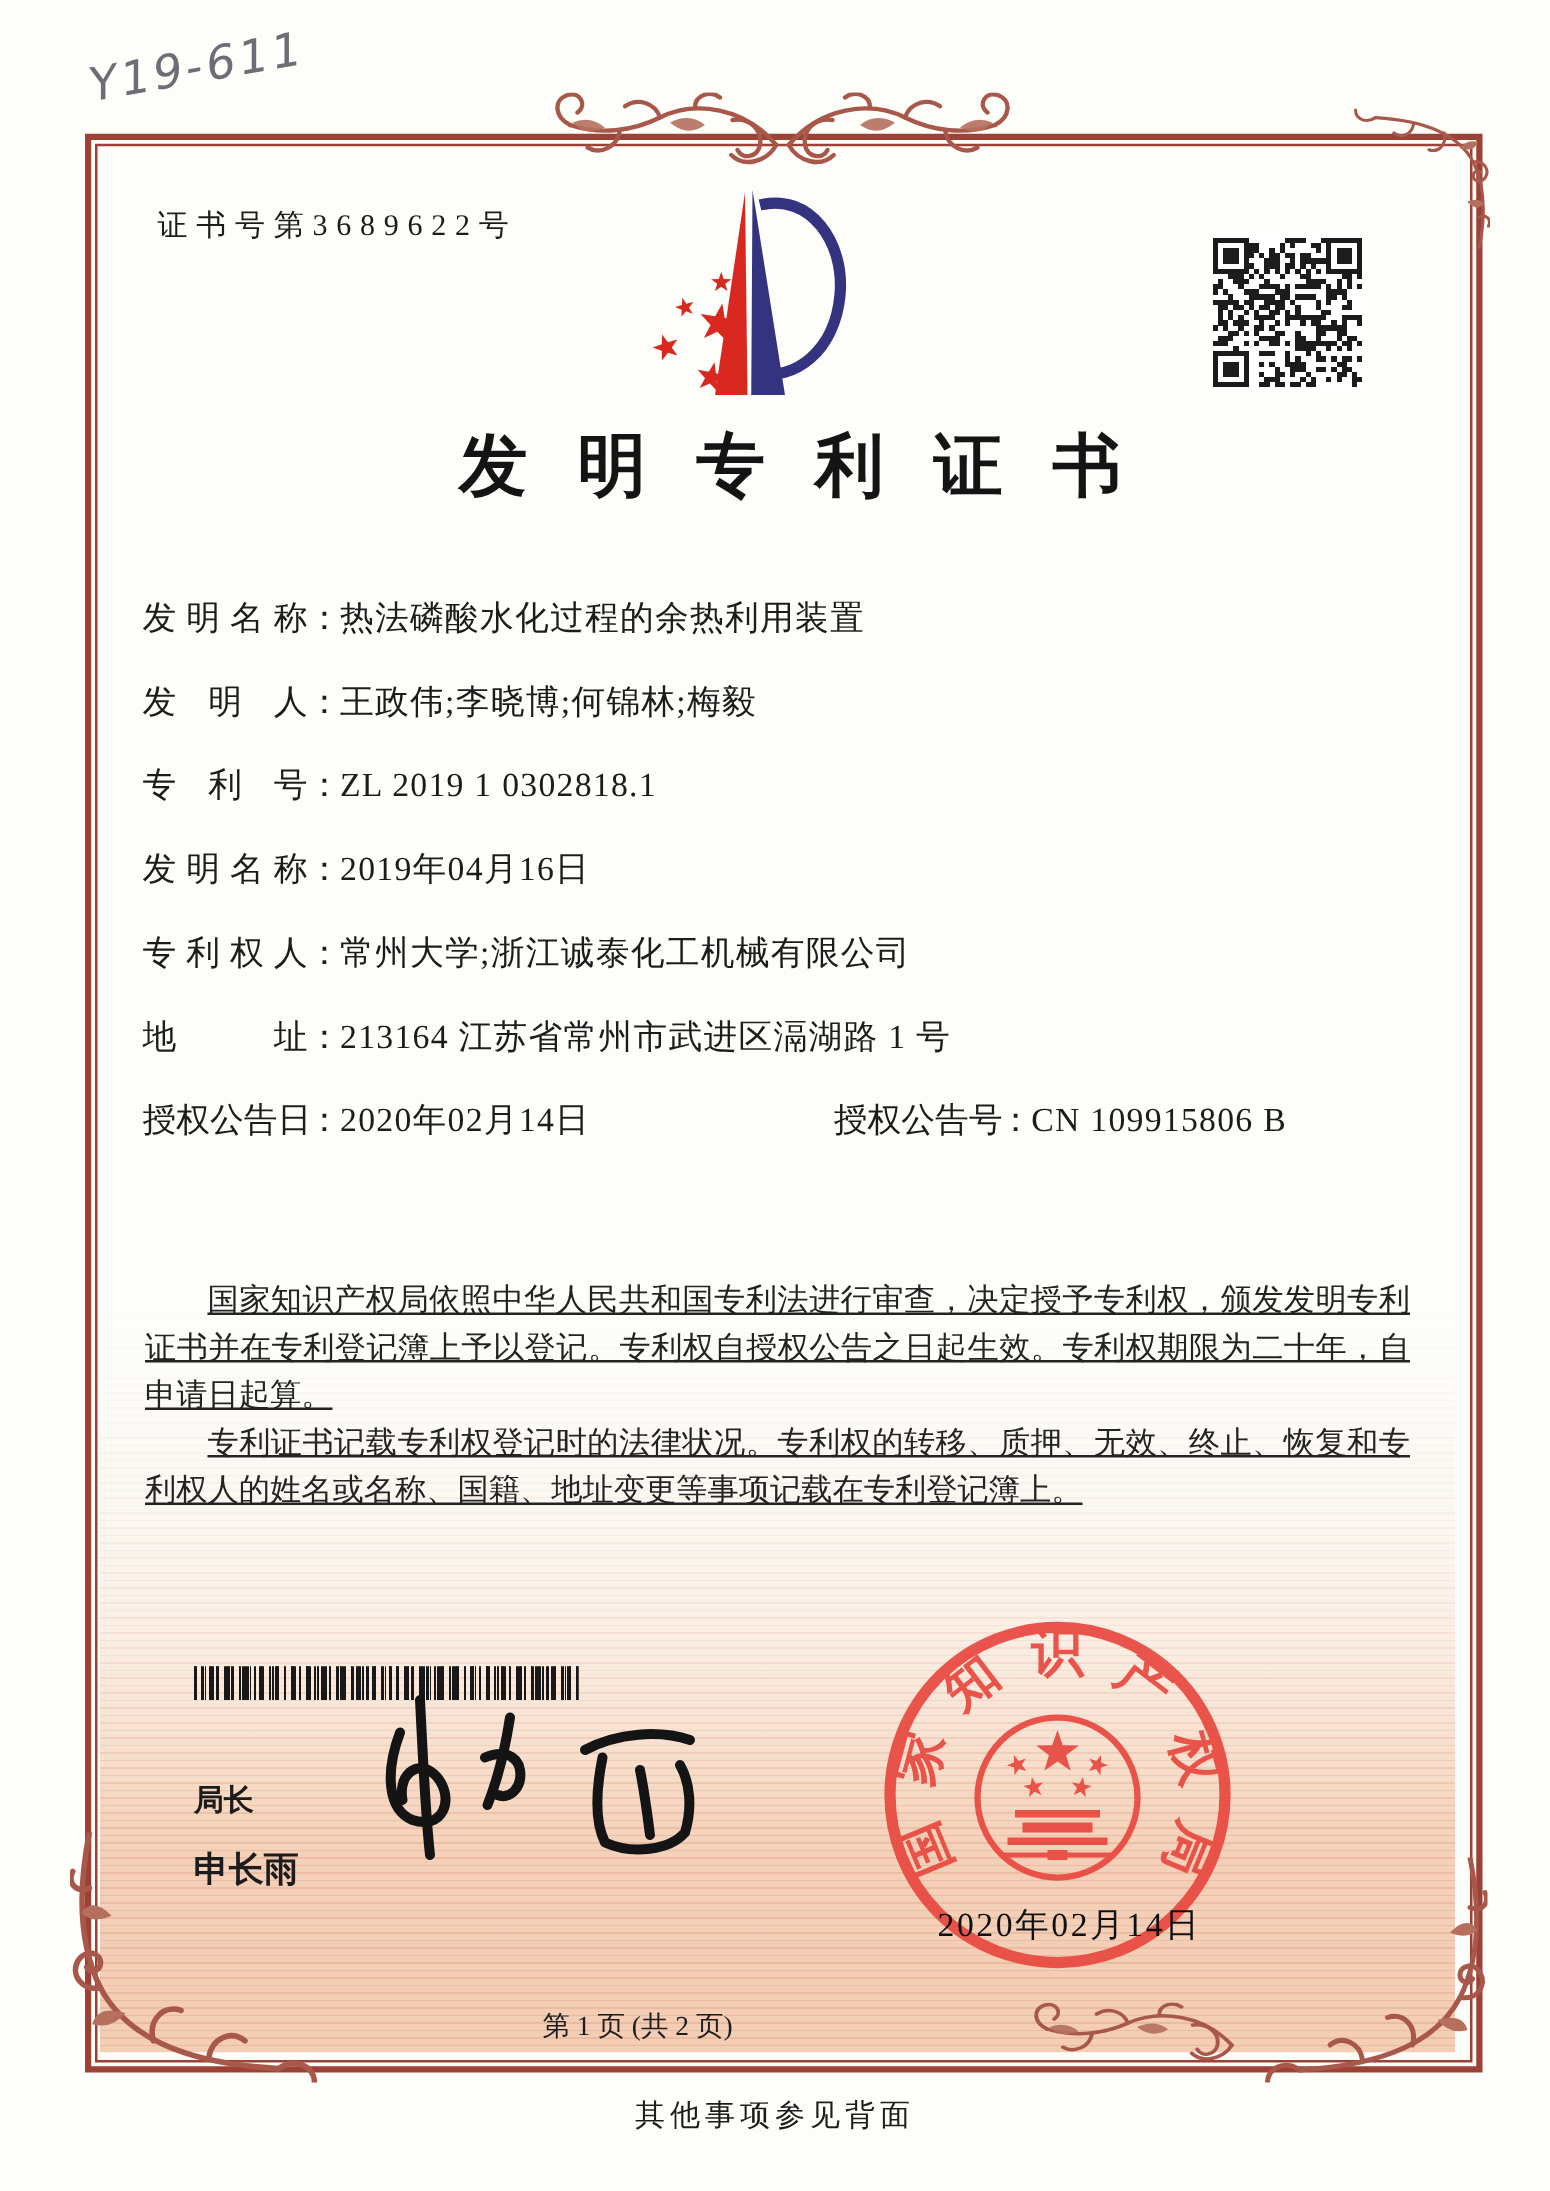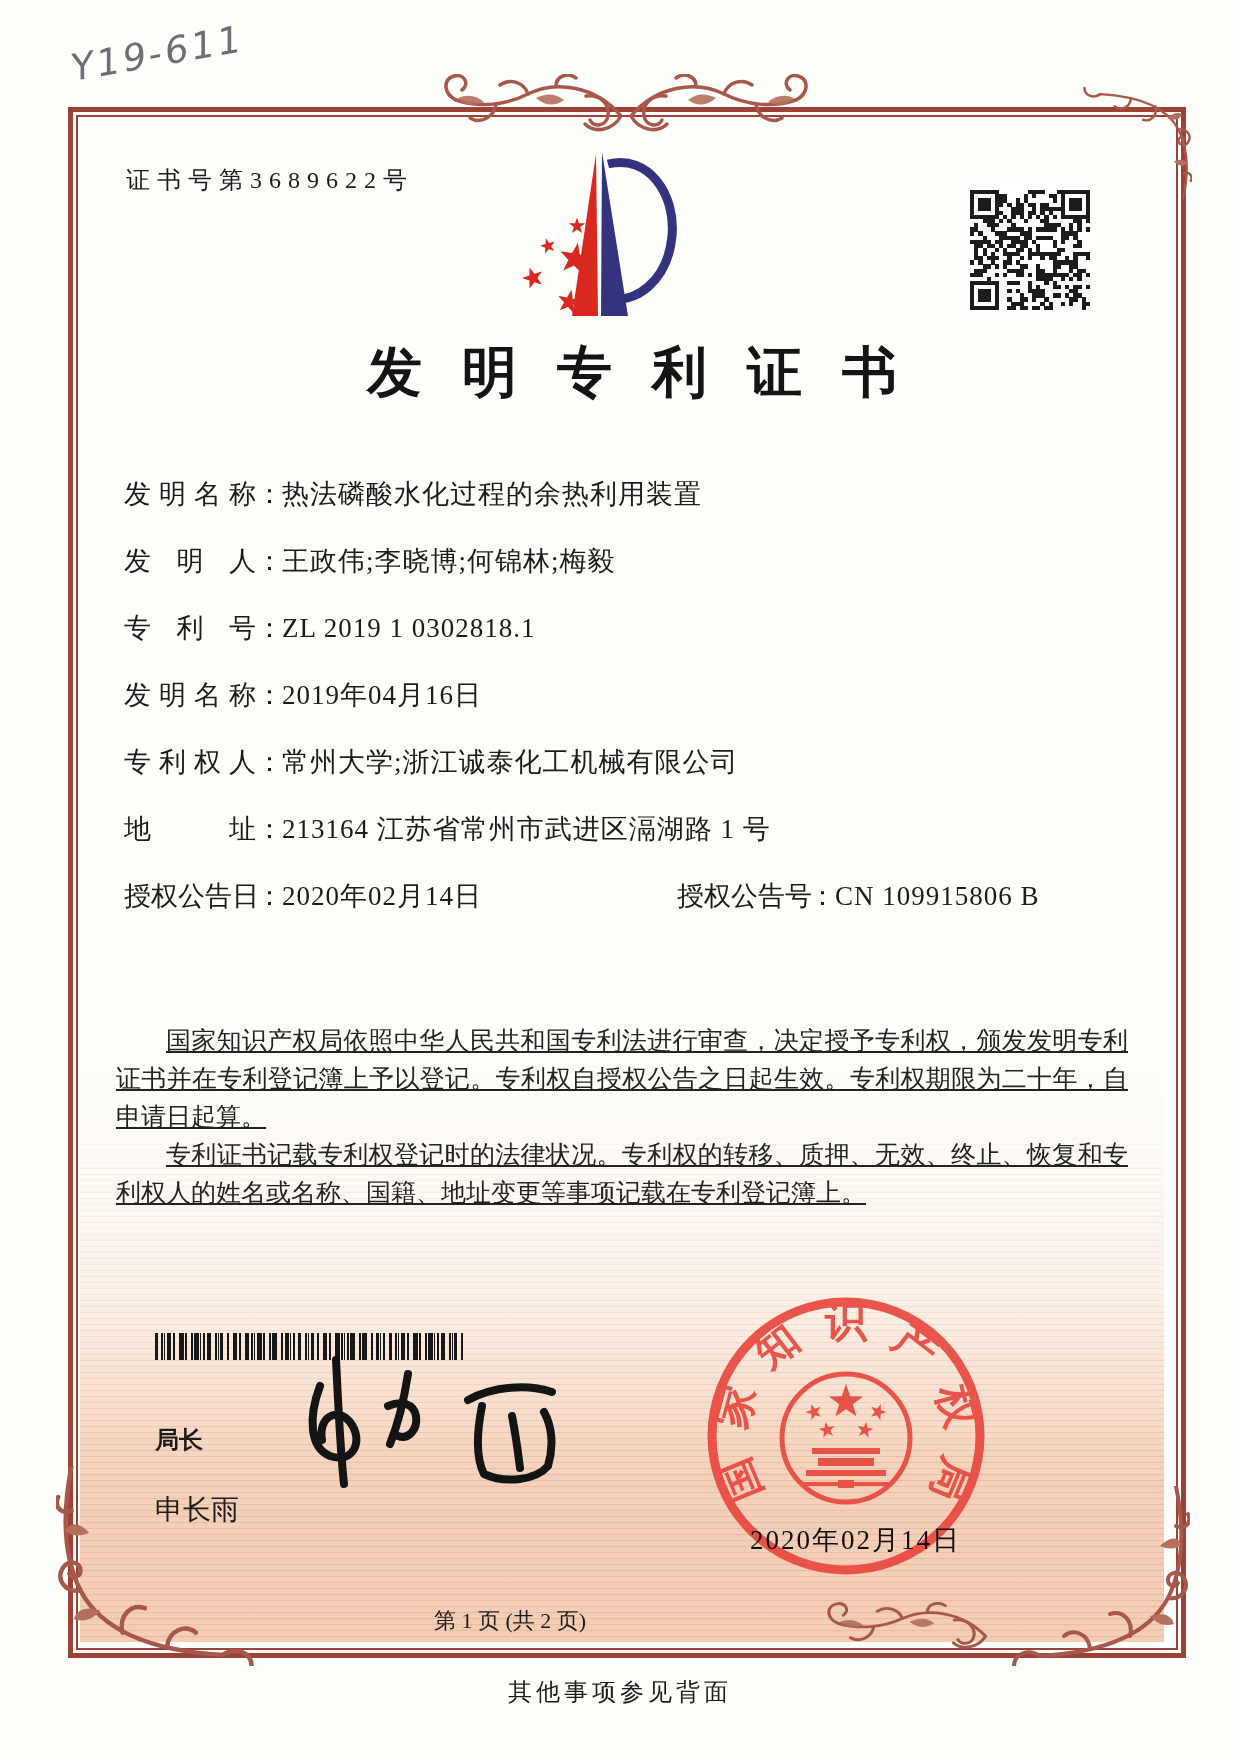--- a/index.html
+++ b/index.html
@@ -30,39 +30,39 @@
     -webkit-mask-image:linear-gradient(180deg, transparent 0, rgba(0,0,0,.45) 40%, #000 70%);
             mask-image:linear-gradient(180deg, transparent 0, rgba(0,0,0,.45) 40%, #000 70%);
   }
   .cert-no{left:126px;top:164px;font-size:24px;letter-spacing:7px;z-index:3;}
   .logo{left:468px;top:146px;z-index:3;}
   .qr{left:966px;top:186px;width:128px;height:128px;background:#fff;z-index:3;}
   .title{
     left:0;right:0;top:336px;text-align:center;z-index:3;
     font-size:55px;font-weight:600;letter-spacing:40px;text-indent:40px;color:#141414;padding-left:24px;
   }
-  .frow{position:absolute;left:124px;width:990px;font-size:27px;z-index:3;white-space:nowrap;}
+  .frow{position:absolute;left:114px;width:990px;font-size:27px;z-index:3;white-space:nowrap;}
   .flabel{display:inline-block;width:132px;text-align:justify;text-align-last:justify;vertical-align:bottom;}
   .fcolon{display:inline-block;width:26px;}
   .fvalue{letter-spacing:1px;}
   .grant2{position:absolute;left:553px;top:0;white-space:nowrap;}
   .paras{left:116px;top:1022px;width:1012px;font-size:25px;line-height:38px;
     text-align:justify;color:#232323;z-index:3;}
   .paras p{margin:0;text-indent:2em;text-decoration:underline;}
   .barcode{
     left:155px;top:1333px;width:308px;height:27px;z-index:3;
     background:
       repeating-linear-gradient(90deg,#181818 0 2px,transparent 2px 6px),
       repeating-linear-gradient(90deg,#181818 0 1px,transparent 1px 9px),
       repeating-linear-gradient(90deg,#181818 0 3px,transparent 3px 13px);
   }
   .director-title{left:155px;top:1424px;font-size:24px;font-weight:700;
     font-family:"Liberation Sans","DejaVu Sans",sans-serif;z-index:3;text-align:center;}
-  .director-name{left:155px;top:1477px;font-size:28px;font-weight:400;
-    font-family:"Liberation Sans","DejaVu Sans",sans-serif;z-index:3;margin-top:14px;}
+  .director-name{left:155px;top:1477px;font-size:28px;font-weight:700;
+    font-family:"Liberation Sans","DejaVu Sans",sans-serif;z-index:3;}
   .sig{left:286px;top:1348px;z-index:4;}
   .seal{left:698px;top:1288px;z-index:3;opacity:.9;}
   .issue-date{left:750px;top:1522px;font-size:27px;letter-spacing:2px;color:#101010;z-index:5;}
   .page-info{left:-110px;right:110px;top:1606px;text-align:center;font-size:22px;z-index:3;}
   .back-note{left:0;right:0;top:1676px;text-align:center;font-size:24px;letter-spacing:4px;z-index:3;}
   .orn{z-index:2;}
 </style>
 </head>
 <body>
 

